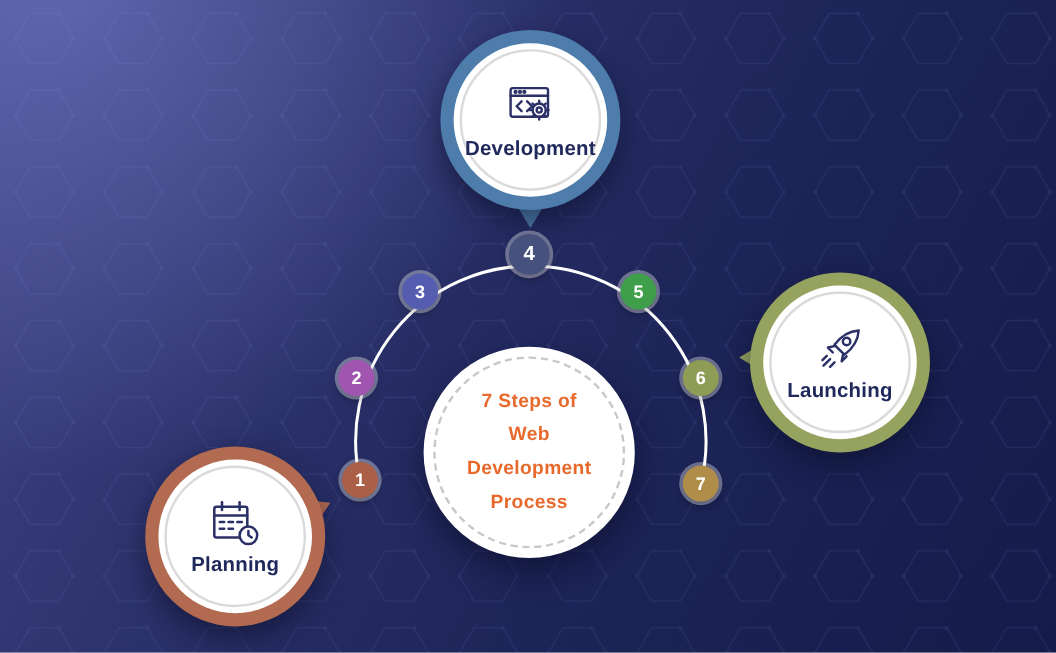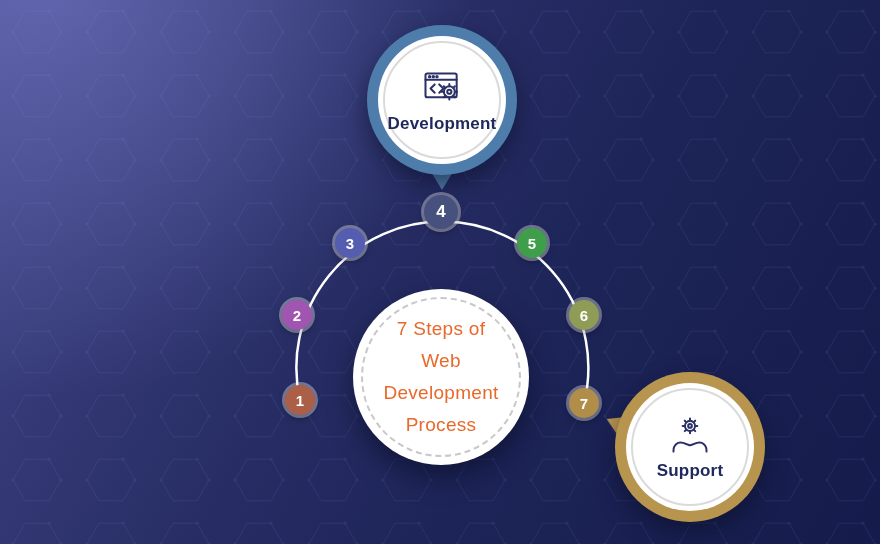--- a/index.html
+++ b/index.html
@@ -63,21 +63,21 @@
   .b-7 { left:569px; top:388px; }
 
   
   .center-circle {
     position:absolute; left:353px; top:289px; width:176px; height:176px;
     background:#fff; border-radius:50%; z-index:3;
     display:flex; flex-direction:column; align-items:center; justify-content:center; gap:10px;
     box-shadow:0 12px 26px rgba(7,11,34,.55);
   }
   .center-circle::before { content:""; position:absolute; inset:8px; border:2px dashed #c8c8c8; border-radius:50%; }
-  .center-line { position:relative; color:#e8692b; font-weight:normal; font-size:19px; letter-spacing:.3px; }
+  .center-line { position:relative; color:#e8692b; font-weight:bold; font-size:16px; letter-spacing:.3px; }
 </style>
 </head>
 <body>
 
 <div class="canvas">
 
   <svg class="bg-pattern" width="880" height="544">
     <defs>
       <pattern id="hexes" width="74" height="64" patternUnits="userSpaceOnUse">
         <path d="M13 32 L25 11.2 L49 11.2 L61 32 L49 52.8 L25 52.8 Z" fill="none" stroke="#8a93e8" stroke-width="1"></path>
@@ -86,20 +86,43 @@
         <circle cx="49" cy="11.2" r="1.6" fill="#8a93e8"></circle>
       </pattern>
     </defs>
     <rect width="880" height="544" fill="url(#hexes)" opacity="0.12"></rect>
   </svg>
 
   <svg class="arc" width="880" height="544">
     <path d="M300 400 A146 146 0 1 1 584 403" fill="none" stroke="#ffffff" stroke-width="2.5" stroke-linecap="round"></path>
   </svg>
 
+  <div class="bubble s-planning" style="--c: #b26a51;">
+    <div class="tail"></div>
+    <div class="ring">
+      <div class="inner">
+        <svg class="icon" width="46" height="44" viewBox="0 0 48 48">
+          <g fill="none" stroke="#2b3166" stroke-width="2.3" stroke-linecap="round" stroke-linejoin="round">
+            <rect x="5" y="9" width="30" height="28" rx="2"></rect>
+            <line x1="5" y1="17" x2="35" y2="17"></line>
+            <line x1="12" y1="5" x2="12" y2="12"></line>
+            <line x1="28" y1="5" x2="28" y2="12"></line>
+            <line x1="10" y1="23" x2="14" y2="23"></line>
+              <line x1="18" y1="23" x2="22" y2="23"></line>
+              <line x1="26" y1="23" x2="30" y2="23"></line>
+            <line x1="10" y1="29" x2="14" y2="29"></line>
+              <line x1="18" y1="29" x2="22" y2="29"></line>
+            <circle cx="36" cy="35" r="8" fill="#fff"></circle>
+            <polyline points="36,31 36,35 39,37"></polyline>
+          </g>
+        </svg>
+        <div class="step-label">Planning</div>
+      </div>
+    </div>
+  </div>
 
 
 
   <div class="bubble s-development" style="--c: #4e7dac;">
     <div class="tail"></div>
     <div class="ring">
       <div class="inner">
         <svg class="icon" width="46" height="44" viewBox="0 0 48 48">
           <g fill="none" stroke="#2b3166" stroke-width="2.2" stroke-linecap="round" stroke-linejoin="round">
             <rect x="6" y="7" width="34" height="26" rx="2"></rect>
@@ -113,38 +136,40 @@
             <path d="M38 27h2.5 M26 27h-2.5 M32 21v-2.5 M32 33v2.5 M36.2 22.8l1.8-1.8 M27.8 31.2l-1.8 1.8 M36.2 31.2l1.8 1.8 M27.8 22.8l-1.8-1.8"></path>
             <circle cx="32" cy="27" r="2.3"></circle>
           </g>
         </svg>
         <div class="step-label">Development</div>
       </div>
     </div>
   </div>
 
 
-
-  <div class="bubble s-support" style="--c: #b8954e;">
+  <div class="bubble s-launching" style="--c: #96a35f;">
     <div class="tail"></div>
     <div class="ring">
       <div class="inner">
         <svg class="icon" width="46" height="44" viewBox="0 0 48 48">
           <g fill="none" stroke="#2b3166" stroke-width="2.2" stroke-linecap="round" stroke-linejoin="round">
-            <circle cx="24" cy="13" r="5.5" fill="#fff"></circle>
-            <path d="M29.5 13h2.5 M18.5 13H16 M24 7.5V5 M24 18.5V21 M27.9 9.1l1.8-1.8 M20.1 16.9l-1.8 1.8 M27.9 16.9l1.8 1.8 M20.1 9.1l-1.8-1.8"></path>
-            <circle cx="24" cy="13" r="2"></circle>
-            <path d="M6 41 c-.5 -7 4.5 -11.5 10.5 -9.5 l7 2.6"></path>
-            <path d="M42 41 c.5 -7 -4.5 -11.5 -10.5 -9.5 l-7 2.6"></path>
+            <path d="M41 7 c-9 .5 -16 5 -22 13 l9 9 c8 -6 12.5 -13 13 -22 z"></path>
+            <circle cx="30" cy="17" r="3.4" fill="#fff"></circle>
+            <path d="M20 21 l-7 1.5 4.5 4.5"></path>
+            <path d="M27 28 l-1.5 7 4.5 -4.5"></path>
+            <line x1="15" y1="33" x2="9" y2="39"></line>
+            <line x1="19" y1="36" x2="15" y2="40"></line>
+            <line x1="12" y1="30" x2="8" y2="34"></line>
           </g>
         </svg>
-        <div class="step-label">Support</div>
+        <div class="step-label">Launching</div>
       </div>
     </div>
   </div>
+
 
   <div class="badge b-1" style="--c: #ab5f47;">1</div>
   <div class="badge b-2" style="--c: #a055b0;">2</div>
   <div class="badge b-3" style="--c: #555db0;">3</div>
   <div class="badge b-4" style="--c: #47517e;">4</div>
   <div class="badge b-5" style="--c: #3f9e49;">5</div>
   <div class="badge b-6" style="--c: #8f9c55;">6</div>
   <div class="badge b-7" style="--c: #b08e49;">7</div>
 
   <div class="center-circle">

